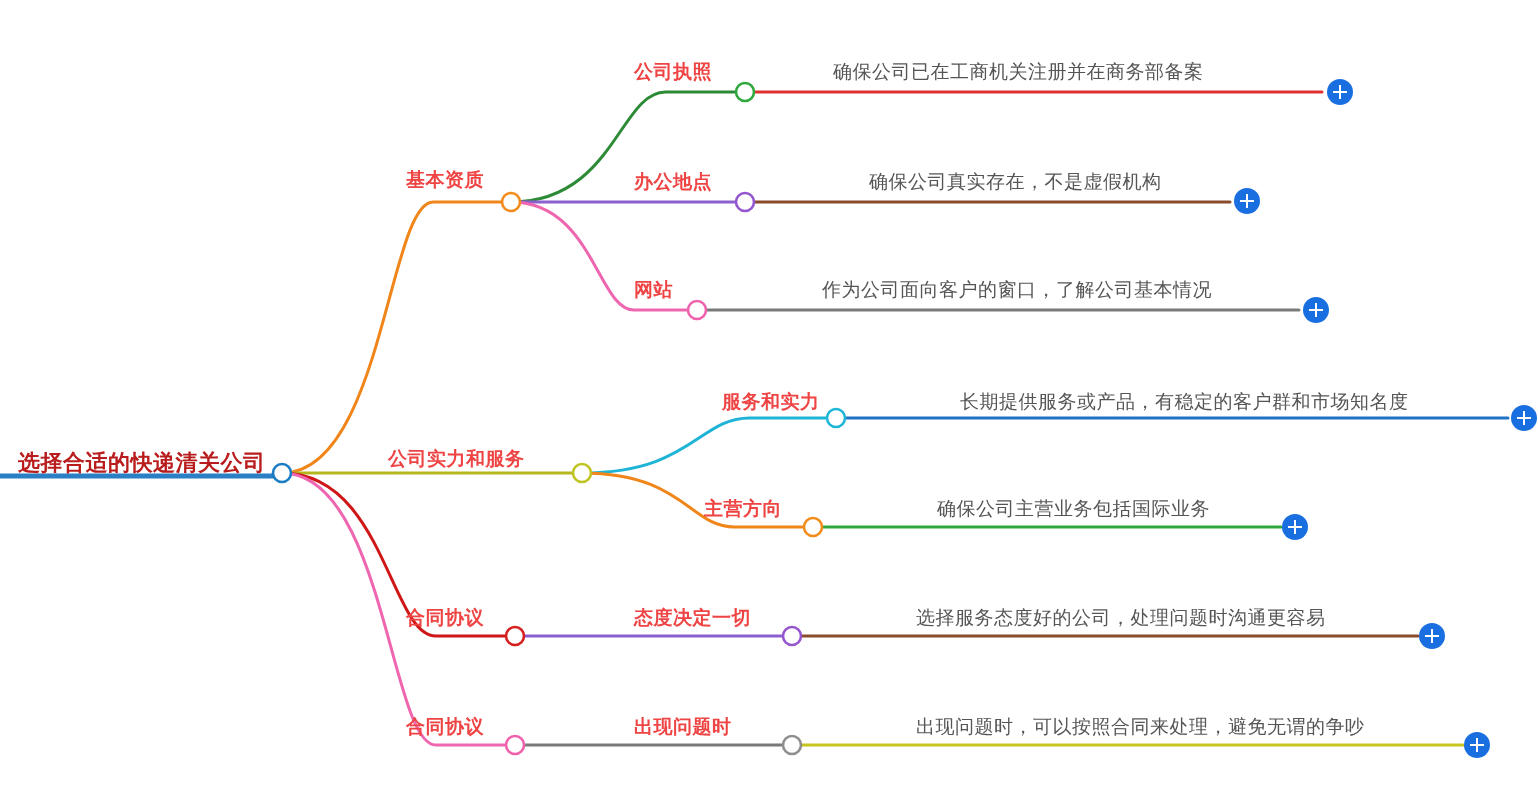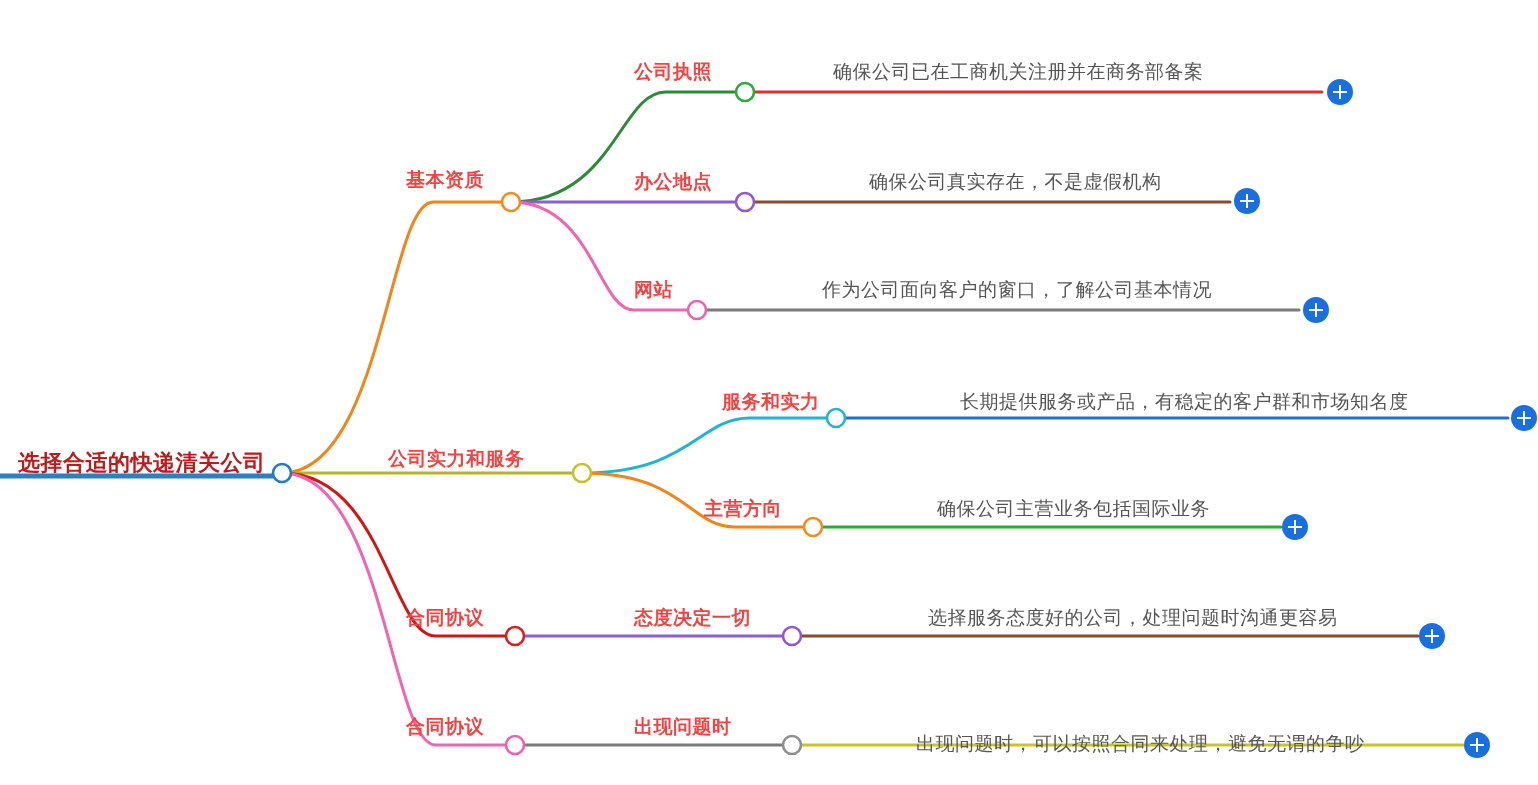--- a/index.html
+++ b/index.html
@@ -123,24 +123,24 @@
       <div class="node-label leaf-label" style="left: 869px; top: 172px;">确保公司真实存在，不是虚假机构</div>
       <div class="node-label lvl2-label" style="left: 634px; top: 280px;">网站</div>
       <div class="node-label leaf-label" style="left: 822px; top: 280px;">作为公司面向客户的窗口，了解公司基本情况</div>
       <div class="node-label lvl1-label" style="left: 388px; top: 449px;">公司实力和服务</div>
       <div class="node-label lvl2-label" style="left: 704px; top: 392px; margin-left: 18px;">服务和实力</div>
       <div class="node-label leaf-label" style="left: 960px; top: 392px;">长期提供服务或产品，有稳定的客户群和市场知名度</div>
       <div class="node-label lvl2-label" style="left: 704px; top: 499px;">主营方向</div>
       <div class="node-label leaf-label" style="left: 937px; top: 499px;">确保公司主营业务包括国际业务</div>
       <div class="node-label lvl1-label" style="left: 406px; top: 608px;">合同协议</div>
       <div class="node-label lvl2-label" style="left: 634px; top: 608px;">态度决定一切</div>
-      <div class="node-label leaf-label" style="left: 916px; top: 608px; margin-left: 12px;">选择服务态度好的公司，处理问题时沟通更容易</div>
+      <div class="node-label leaf-label" style="left: 916px; top: 608px;">选择服务态度好的公司，处理问题时沟通更容易</div>
       <div class="node-label lvl1-label" style="left: 406px; top: 717px;">合同协议</div>
       <div class="node-label lvl2-label" style="left: 634px; top: 717px;">出现问题时</div>
-      <div class="node-label leaf-label" style="left: 916px; top: 734px;">出现问题时，可以按照合同来处理，避免无谓的争吵</div>
+      <div class="node-label leaf-label" style="left: 916px; top: 717px;">出现问题时，可以按照合同来处理，避免无谓的争吵</div>
     </div>
   <div id="plus-layer">
       <div class="plus-button" style="left: 1327px; top: 79px; background: rgb(26, 111, 224);"></div>
       <div class="plus-button" style="left: 1234px; top: 188px; background: rgb(26, 111, 224);"></div>
       <div class="plus-button" style="left: 1303px; top: 297px; background: rgb(26, 111, 224);"></div>
       <div class="plus-button" style="left: 1511px; top: 405px; background: rgb(26, 111, 224);"></div>
       <div class="plus-button" style="left: 1282px; top: 514px; background: rgb(26, 111, 224);"></div>
       <div class="plus-button" style="left: 1419px; top: 623px; background: rgb(26, 111, 224);"></div>
       <div class="plus-button" style="left: 1464px; top: 732px; background: rgb(26, 111, 224);"></div>
     </div>

